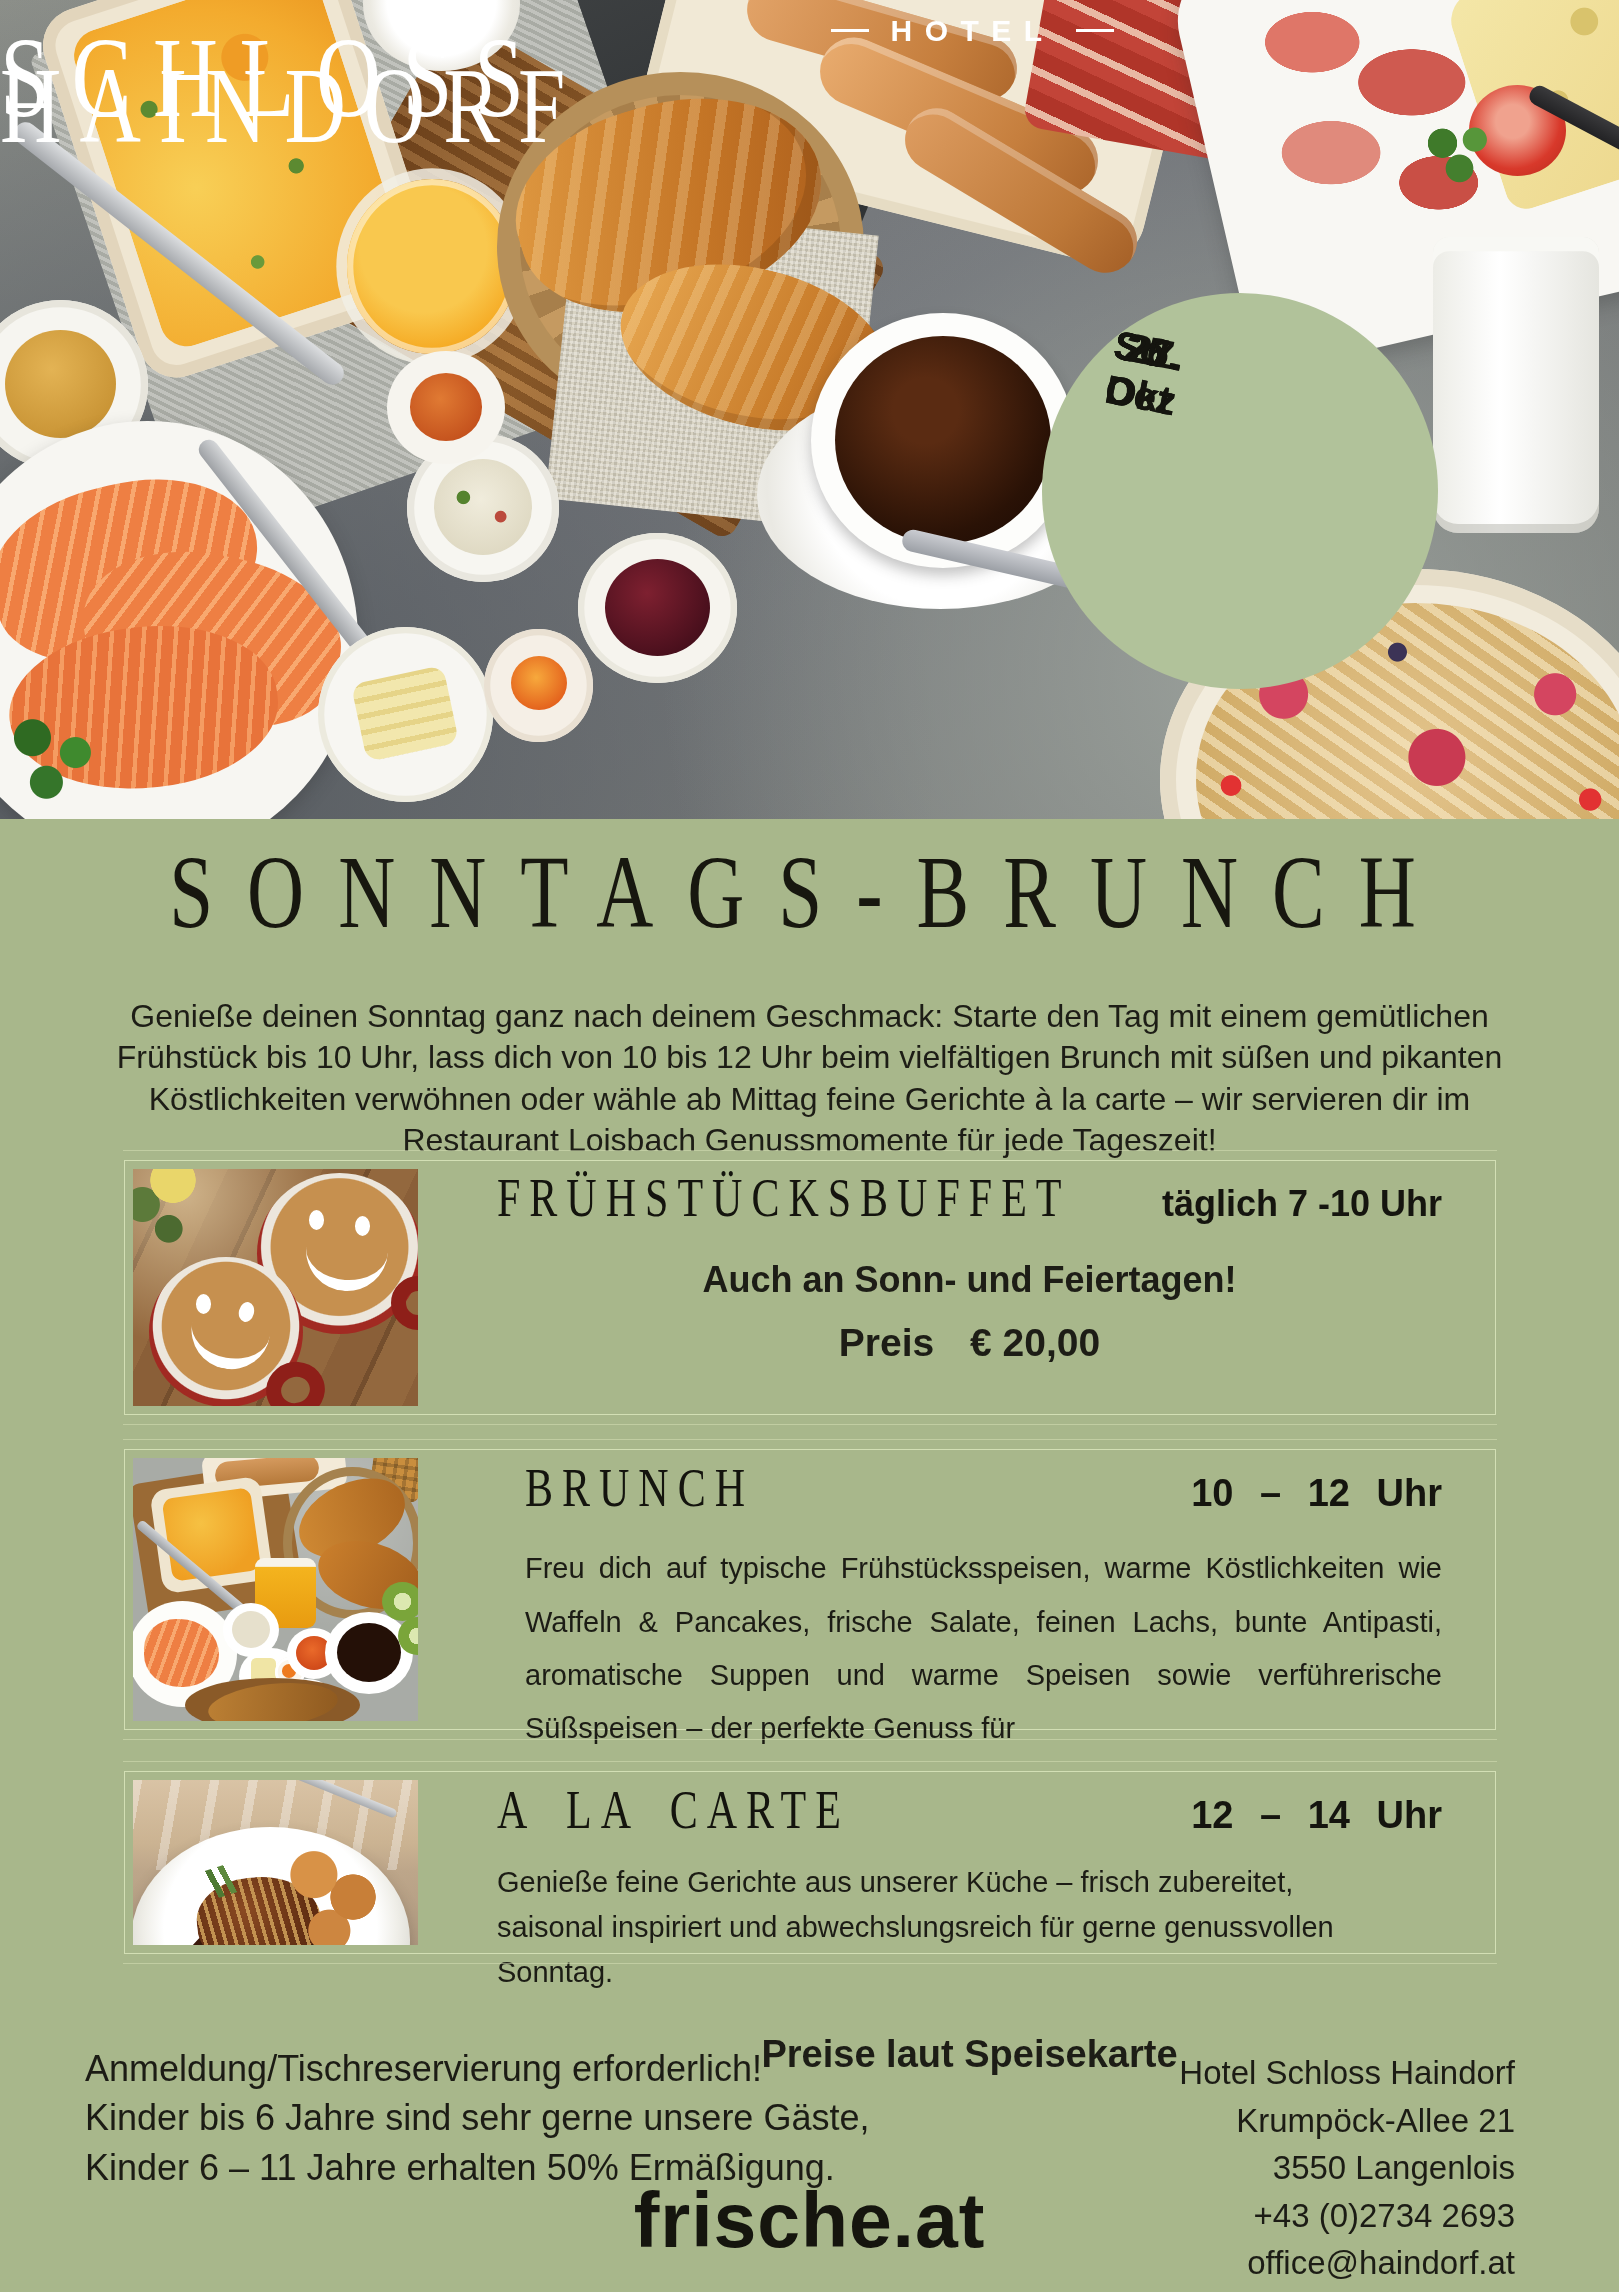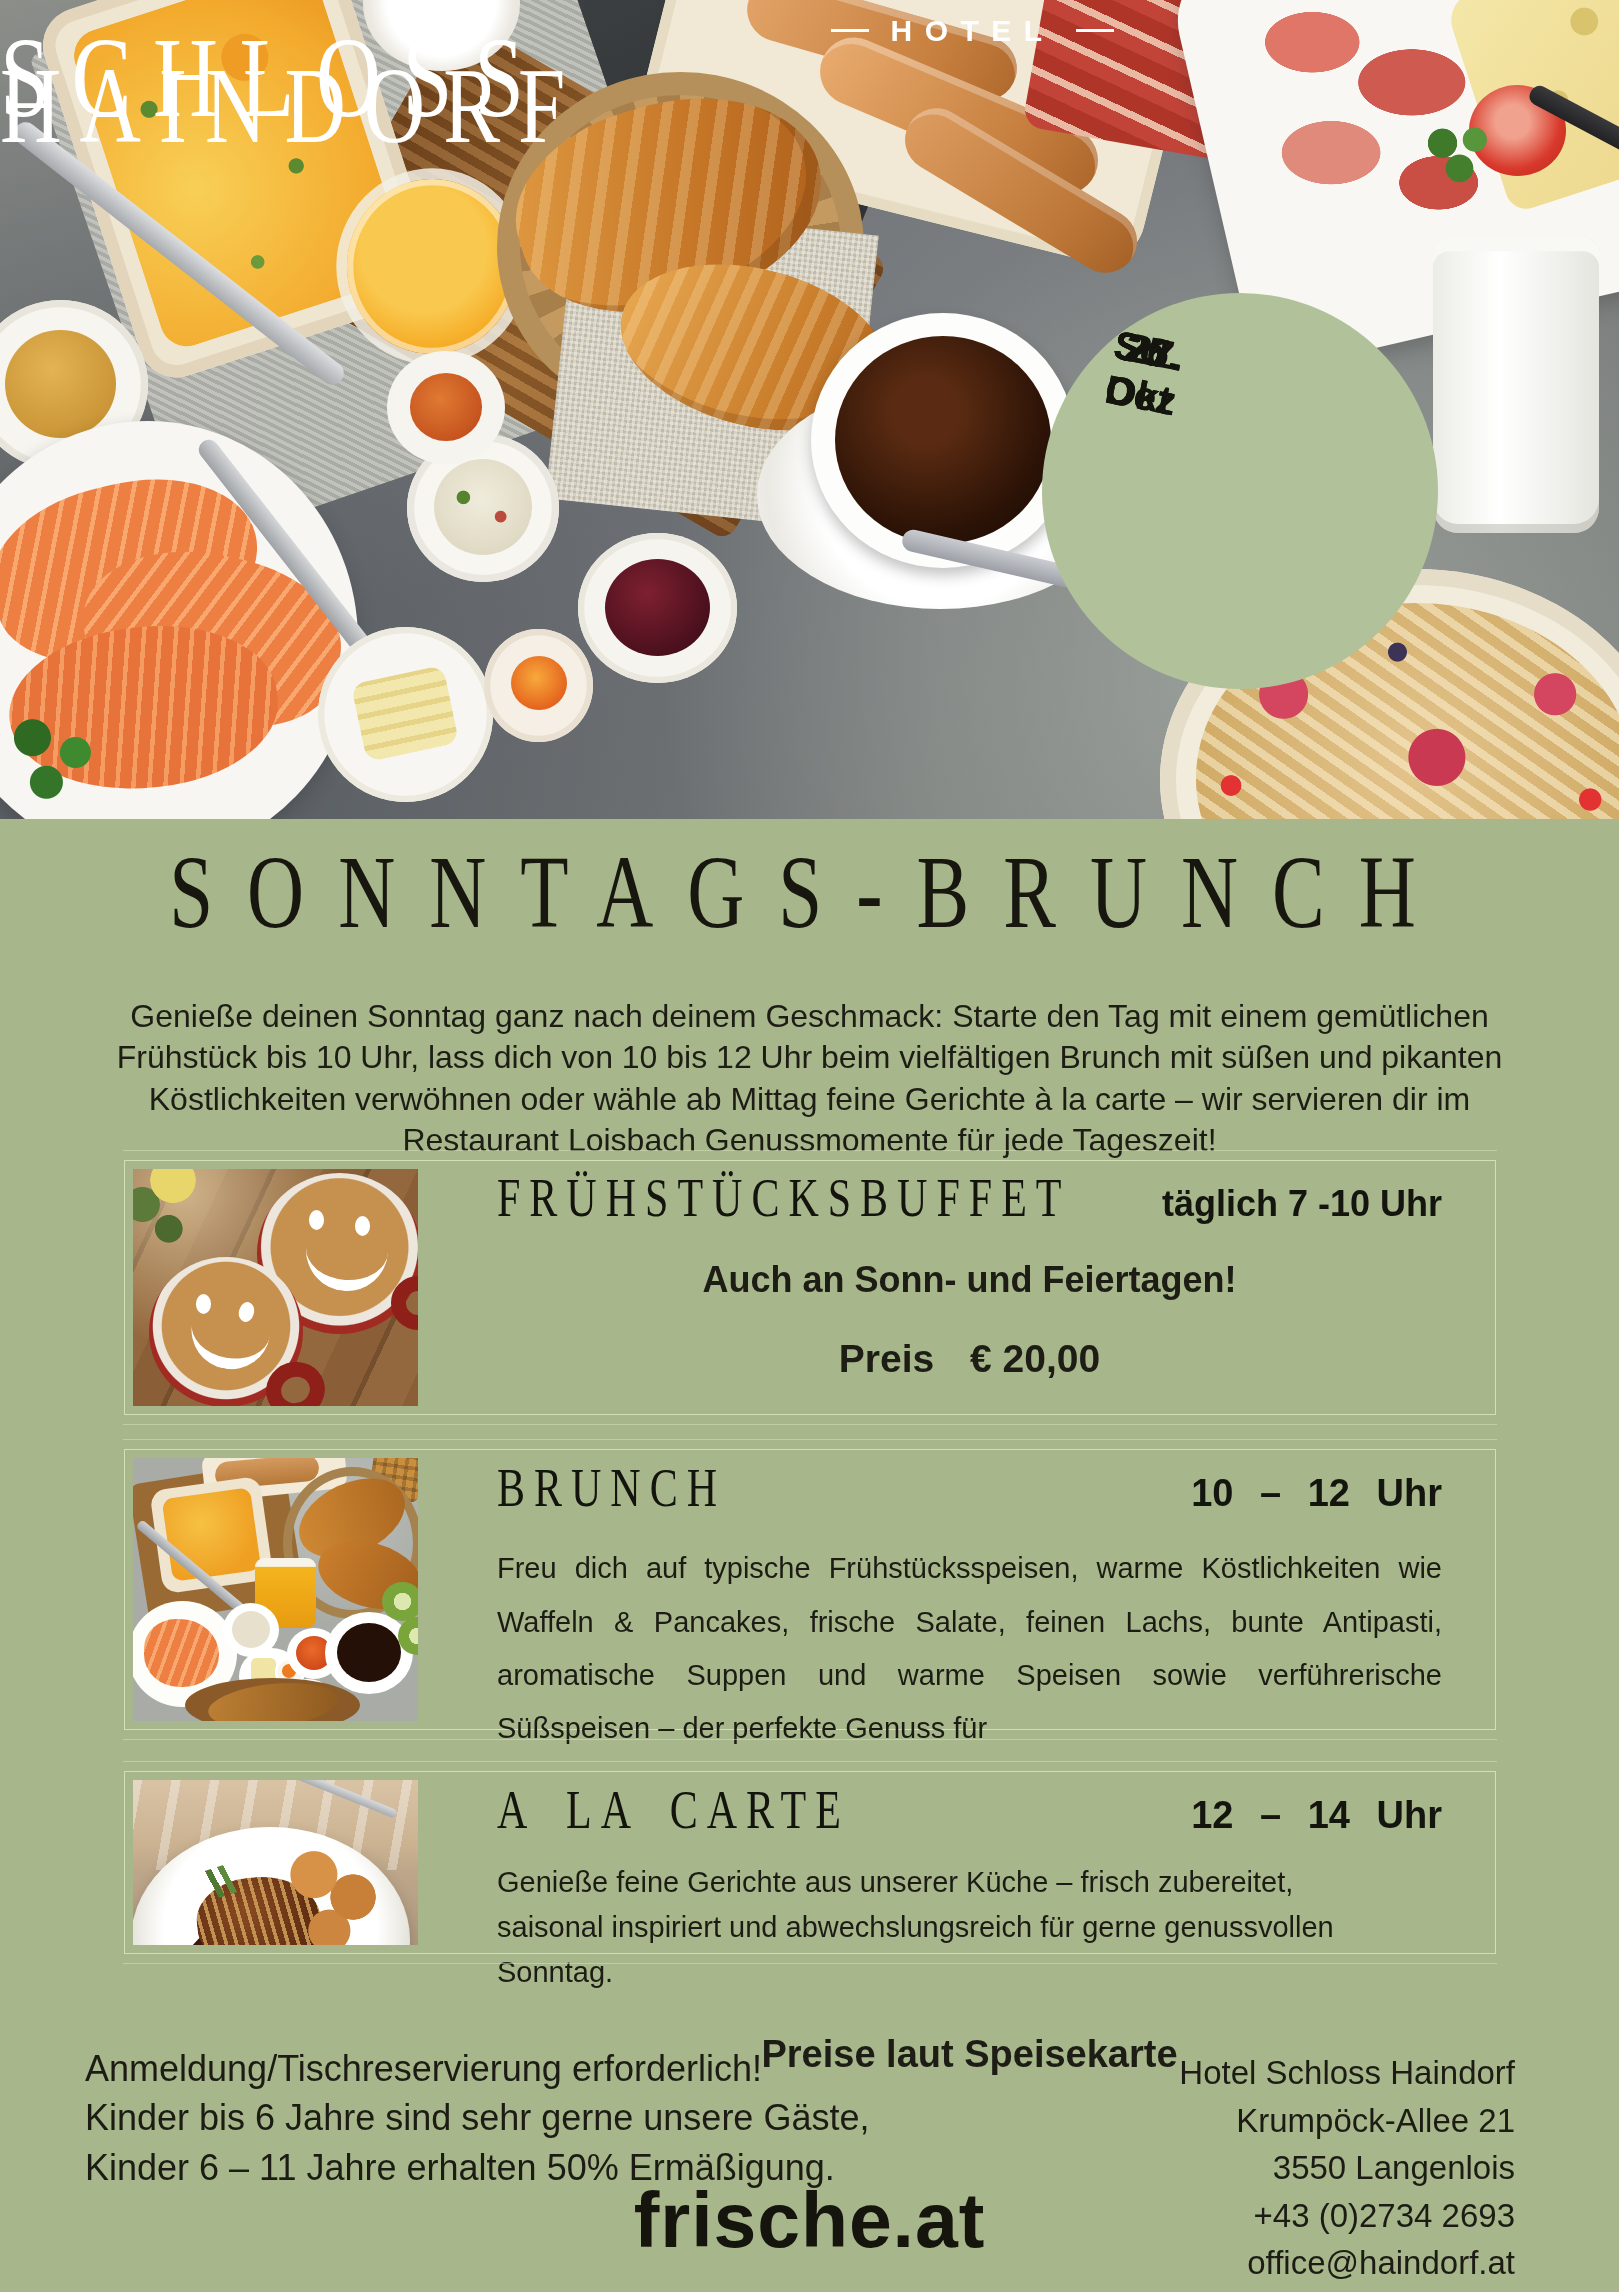--- a/index.html
+++ b/index.html
@@ -176,32 +176,32 @@
               font-family:"Liberation Serif",serif;font-size:79px;letter-spacing:34px;line-height:1;
               transform:scaleY(1.32);transform-origin:top center;color:#17170f;white-space:nowrap;}
   .intro{position:absolute;top:964px;left:50%;transform:translateX(-50%);width:1469px;
          font-size:32px;line-height:1.29;text-align:center;color:#1d1d16;}
 
   .card{position:absolute;left:124px;width:1372px;box-sizing:border-box;
         border:1.8px solid rgba(213,224,183,.95);padding:8px;display:flex;}
   .card::before{content:"";position:absolute;left:-1.8px;right:-1.8px;top:-10.7px;border-top:1.8px solid rgba(213,224,183,.55);}
   .card::after{content:"";position:absolute;left:-1.8px;right:-1.8px;bottom:-10.7px;border-bottom:1.8px solid rgba(213,224,183,.55);}
   .card1{top:1160px;height:255px;}
-  .card2{top:1449px;height:281px;}
+  .card2{top:1449px;height:281px;gap:28px;}
   .card3{top:1771px;height:183px;}
   .card-img{width:285px;flex:none;position:relative;overflow:hidden;}
   .card-body{flex:1;position:relative;padding:14.3px 45px 0 79px;}
   .card-head{display:flex;justify-content:space-between;align-items:flex-end;}
   .card-title{display:inline-block;font-family:"Liberation Serif",serif;font-size:42px;letter-spacing:9px;
               line-height:1;transform:scaleY(1.3);transform-origin:left bottom;color:#14140e;white-space:nowrap;}
   .card3 .card-title{word-spacing:12.5px;}
   .card-time{font-weight:bold;font-size:36px;color:#15150f;white-space:nowrap;}
   .card-time.wide{font-size:38px;word-spacing:16px;}
   .card-subtitle{text-align:center;font-weight:bold;font-size:36px;margin-top:34px;}
-  .price-row{text-align:center;font-weight:bold;font-size:39px;margin-top:36px;}
+  .price-row{text-align:center;font-weight:bold;font-size:39px;margin-top:20px;}
   .price-val{margin-left:25px;}
   .card-text{margin-top:27px;font-size:29px;line-height:1.84;text-align:justify;color:#1c1c15;}
   .final-row{display:flex;align-items:baseline;margin-top:3.6px;}
   .tail{font-size:29px;}
   .price-inline{margin-left:116px;font-weight:bold;font-size:39px;}
   .card3 .card-text{line-height:1.55;text-align:left;padding-right:36px;margin-top:23px;}
   .price-note{text-align:center;font-weight:bold;font-size:38px;margin-top:38px;}
 
   
   .ci{position:absolute;}

